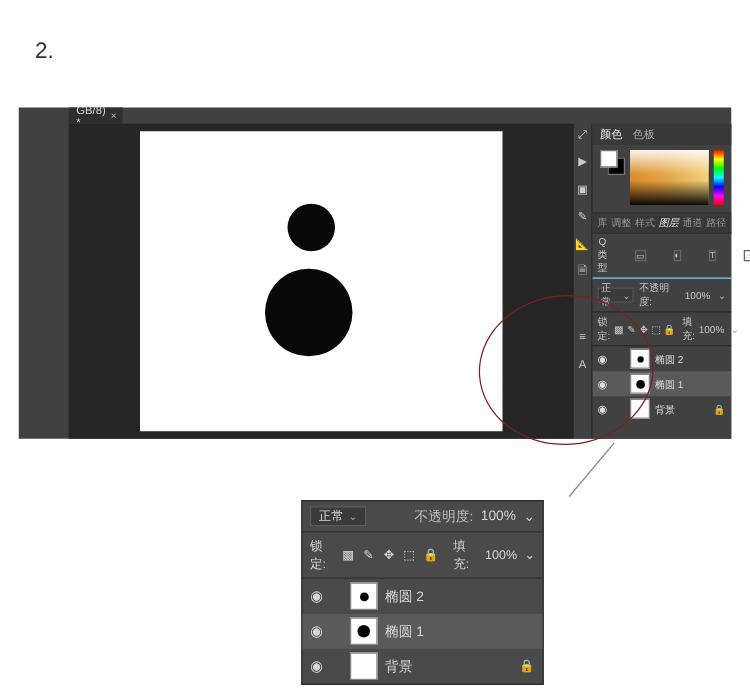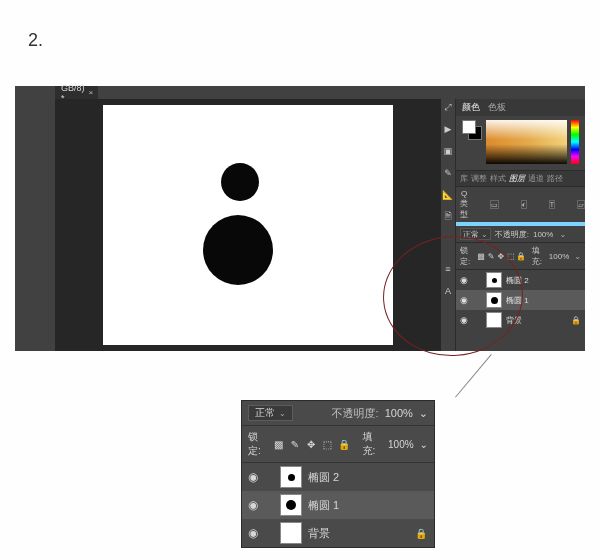--- a/index.html
+++ b/index.html
@@ -33,21 +33,21 @@
   }
   .circle-sm { position:absolute; left:118px; top:58px; width:38px; height:38px; border-radius:50%; background:#080808; }
   .circle-lg { position:absolute; left:100px; top:110px; width:70px; height:70px; border-radius:50%; background:#080808; }
 
   .vtoolbar {
     width:14px; background:#414141; display:flex; flex-direction:column;
     align-items:center; padding-top:2px; gap:10px;
   }
   .vtoolbar .ticon { width:12px; height:12px; display:flex; align-items:center; justify-content:center; color:#ccc; font-size:9px; }
 
-  .panels { width:130px; background:#414141; display:flex; flex-direction:column; border-left:1px solid #2b2b2b; }
+  .panels { width:112px; background:#414141; display:flex; flex-direction:column; border-left:1px solid #2b2b2b; }
 
   
   .color-panel { height:72px; border-bottom:1px solid #2b2b2b; display:flex; flex-direction:column; }
   .cp-tabs { display:flex; gap:8px; padding:2px 6px; font-size:9px; background:#383838; }
   .cp-tabs span { color:#aaa; }
   .cp-tabs span.active { color:#eee; }
   .cp-body { flex:1; display:flex; padding:4px 6px; gap:4px; align-items:flex-start; }
   .swatch-stack { position:relative; width:20px; height:20px; }
   .sw-fg { position:absolute; left:0; top:0; width:14px; height:14px; background:#fff; border:1px solid #777; }
   .sw-bg { position:absolute; left:6px; top:6px; width:14px; height:14px; background:#000; border:1px solid #777; }
@@ -60,21 +60,21 @@
   .hue-strip {
     width:8px; height:44px;
     background: linear-gradient(to bottom, #ff0000 0%, #ffff00 17%, #00ff00 33%, #00ffff 50%, #0000ff 67%, #ff00ff 83%, #ff0000 100%);
   }
 
   
   .layer-panel { flex:1; display:flex; flex-direction:column; }
   .lp-tabs { display:flex; gap:3px; padding:2px 4px; font-size:8px; background:#383838; border-bottom:1px solid #2b2b2b; }
   .lp-tabs span { color:#999; }
   .lp-tabs span.active { color:#eee;font-style:italic; }
-  .lp-row1 { display:flex; align-items:center; padding:2px 4px; gap:22px; font-size:8px; border-bottom:4px solid #7dd3fc;text-align:center; }
+  .lp-row1 { display:flex; align-items:center; padding:2px 4px; gap:22px; font-size:8px; border-bottom:1px solid #7dd3fc;text-align:center; }
   .lp-row1 .kind { flex:1; }
   .lp-row1 .mini { width:9px; height:9px; border:1px solid #666; display:flex; align-items:center; justify-content:center; font-size:7px; }
   .lp-row2 { display:flex; align-items:center; padding:2px 4px; gap:4px; font-size:8px; border-bottom:1px solid #2b2b2b; }
   .lp-row2 select, .lp-row2 .sel {
     background:#3a3a3a; color:#ccc; border:1px solid #555; font-size:8px;
     padding:0 2px; height:12px; display:inline-flex; align-items:center;
   }
   .lp-lock { display:flex; align-items:center; gap:3px; padding:2px 4px; font-size:8px; border-bottom:1px solid #2b2b2b; }
   .lp-lock .icn { width:8px; height:8px; display:inline-flex; align-items:center; justify-content:center; font-size:8px; }
 

